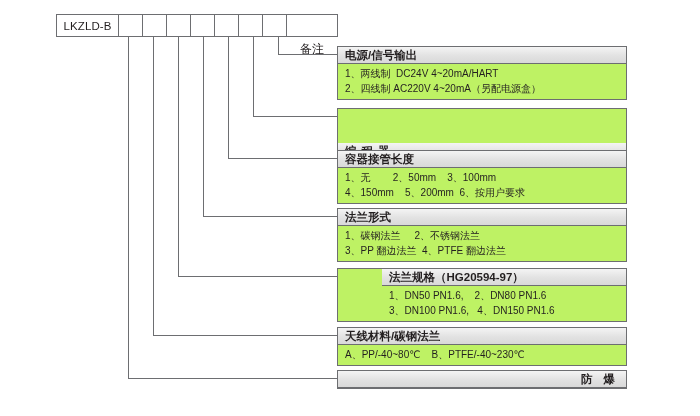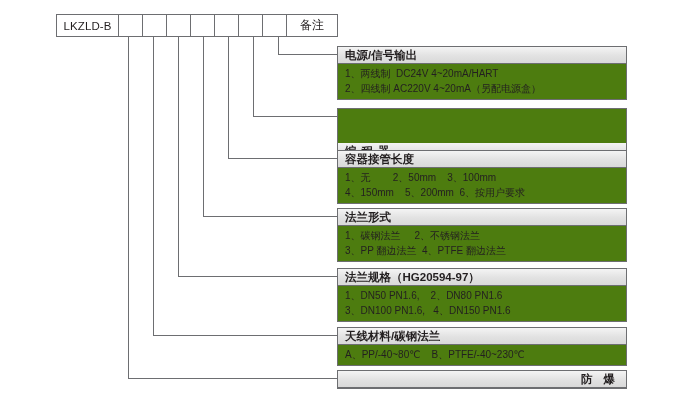--- a/index.html
+++ b/index.html
@@ -40,41 +40,41 @@
     box-sizing: border-box;
     height: 100%;
     display: flex;
     align-items: center;
     justify-content: center;
     font-size: 11.5px;
     letter-spacing: .1px;
     color: #231f20;
     white-space: nowrap;
   }
-  .code-cell:last-child { border-right: none; }
+  .code-cell:last-child { border-right: none; margin-top: 24px; }
   .cell-model { width: 62px; }
   .cell-blank { width: 24px; }
   .cell-note  { width: 50px; font-size: 12px; }
 
   
   .vline, .hline {
     position: absolute;
     background: #6d6e71;
   }
   .vline { width: 1px; }
   .hline { height: 1px; }
 
   
   .spec-block {
     position: absolute;
     left: 337px;
     width: 290px;
     border: 1px solid #6d6e71;
     box-sizing: border-box;
-    background: #4d7c0f;
+    background: #bef264;
   }
   .spec-title {
     height: 17px;
     line-height: 17px;
     border-bottom: 1px solid #6d6e71;
     background: linear-gradient(to bottom, #f4f4f4 0%, #e2e2e2 55%, #d9d9d9 100%);
     font-size: 11.5px;
     font-weight: bold;
     padding-left: 7px;
     box-sizing: border-box;
@@ -149,21 +149,21 @@
           <div class="spec-line">4、150mm    5、200mm  6、按用户要求</div>
         </div>
       </div>
       <div class="spec-block" style="top: 208px;">
         <div class="spec-title">法兰形式</div>
         <div class="spec-body">
           <div class="spec-line">1、碳钢法兰     2、不锈钢法兰</div>
           <div class="spec-line">3、PP 翻边法兰  4、PTFE 翻边法兰</div>
         </div>
       </div>
-      <div class="spec-block" style="top: 268px;">
+      <div class="spec-block" style="top: 268px; padding-left: 44px;">
         <div class="spec-title">法兰规格（HG20594-97）</div>
         <div class="spec-body">
           <div class="spec-line">1、DN50 PN1.6,    2、DN80 PN1.6</div>
           <div class="spec-line">3、DN100 PN1.6,   4、DN150 PN1.6</div>
         </div>
       </div>
       <div class="spec-block" style="top: 327px;">
         <div class="spec-title">天线材料/碳钢法兰</div>
         <div class="spec-body">
           <div class="spec-line">A、PP/-40~80℃    B、PTFE/-40~230℃</div>

